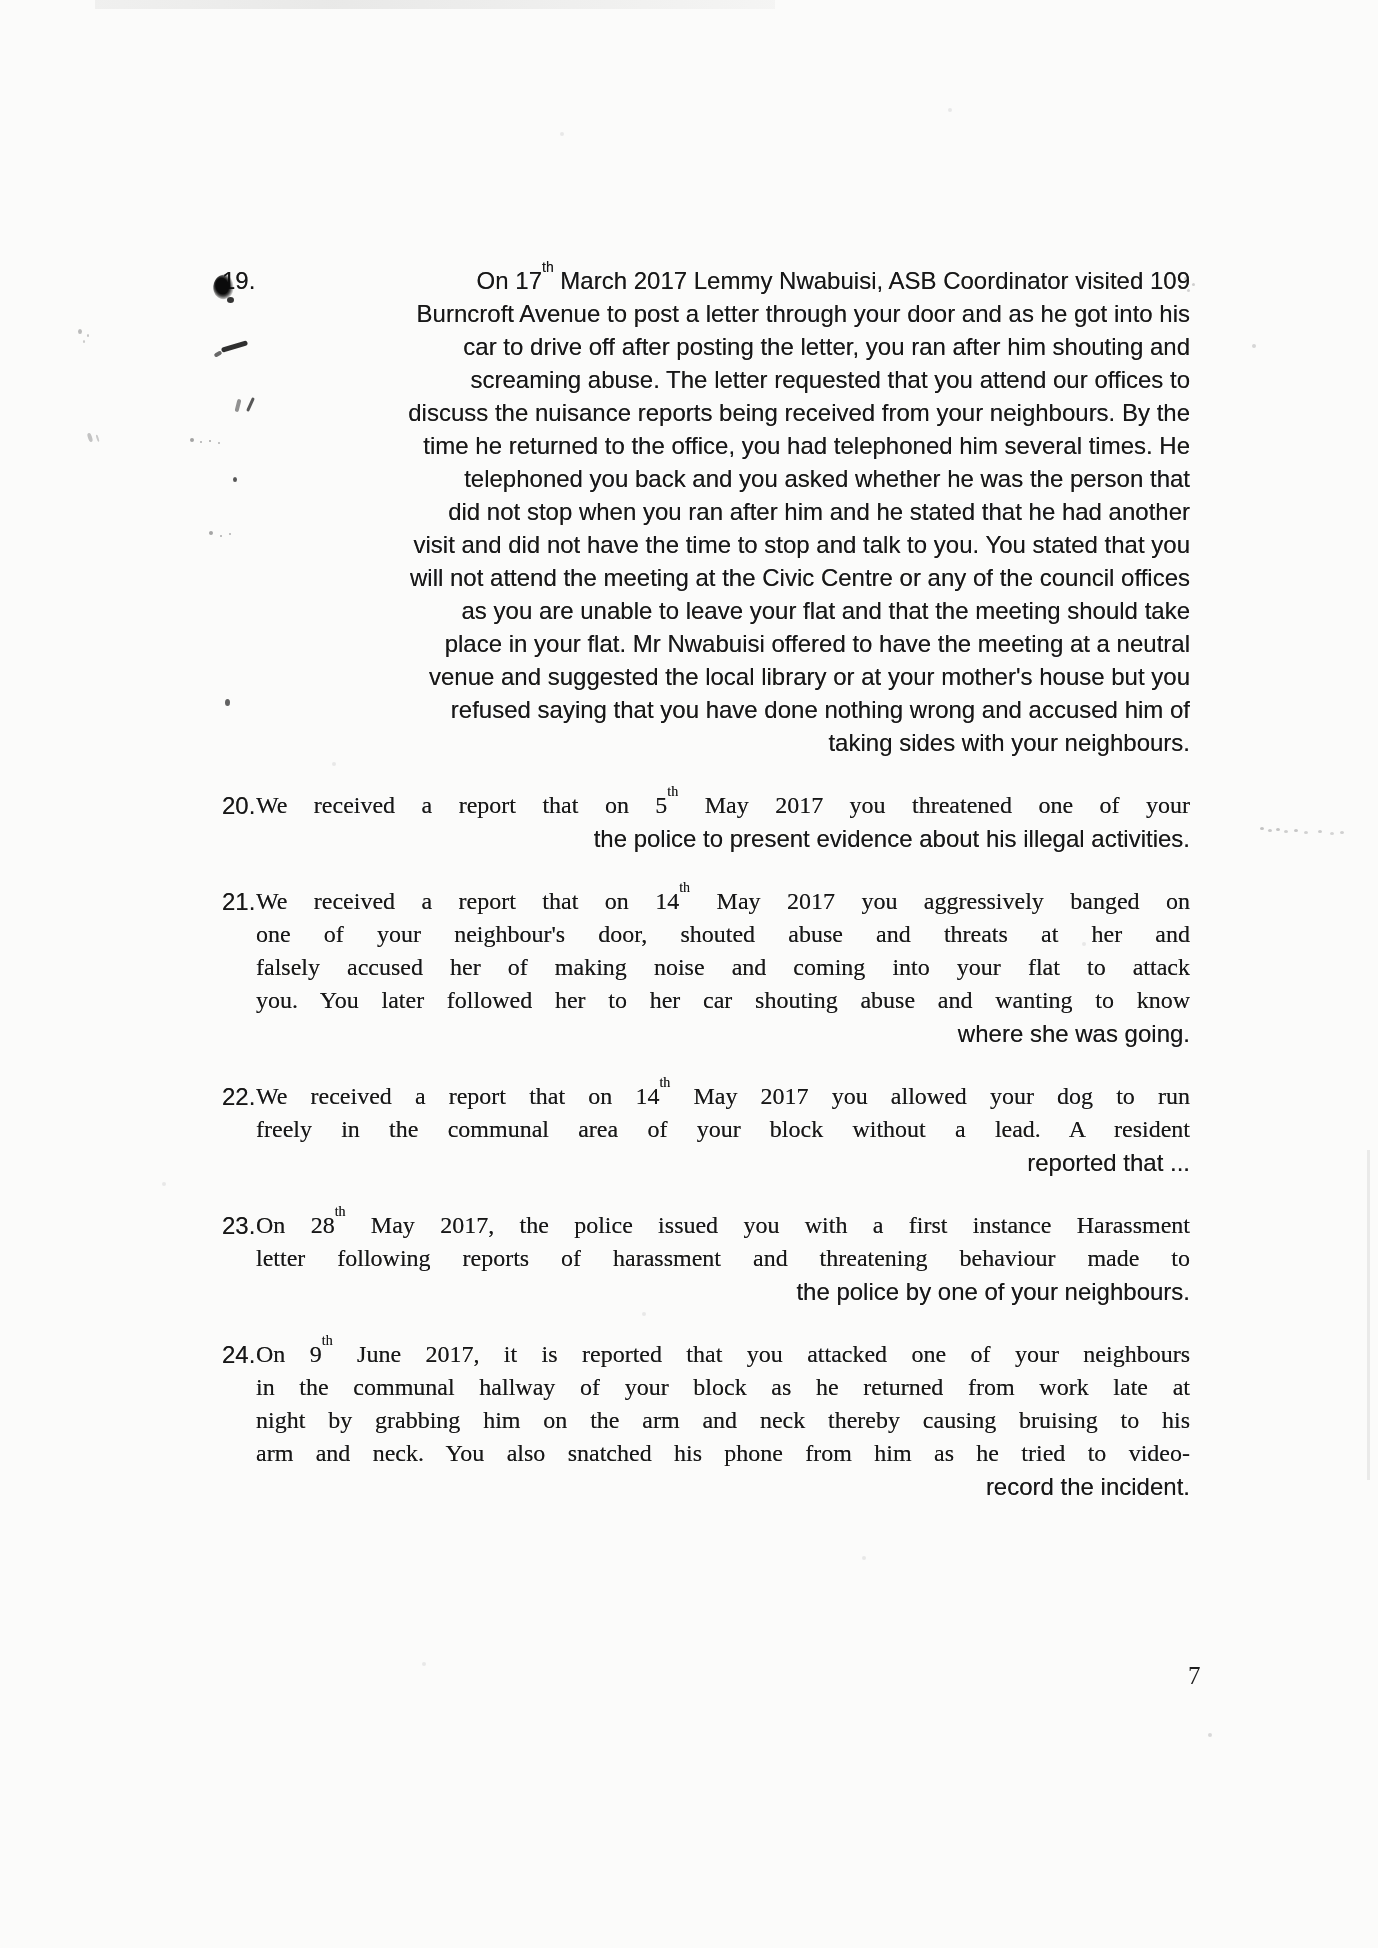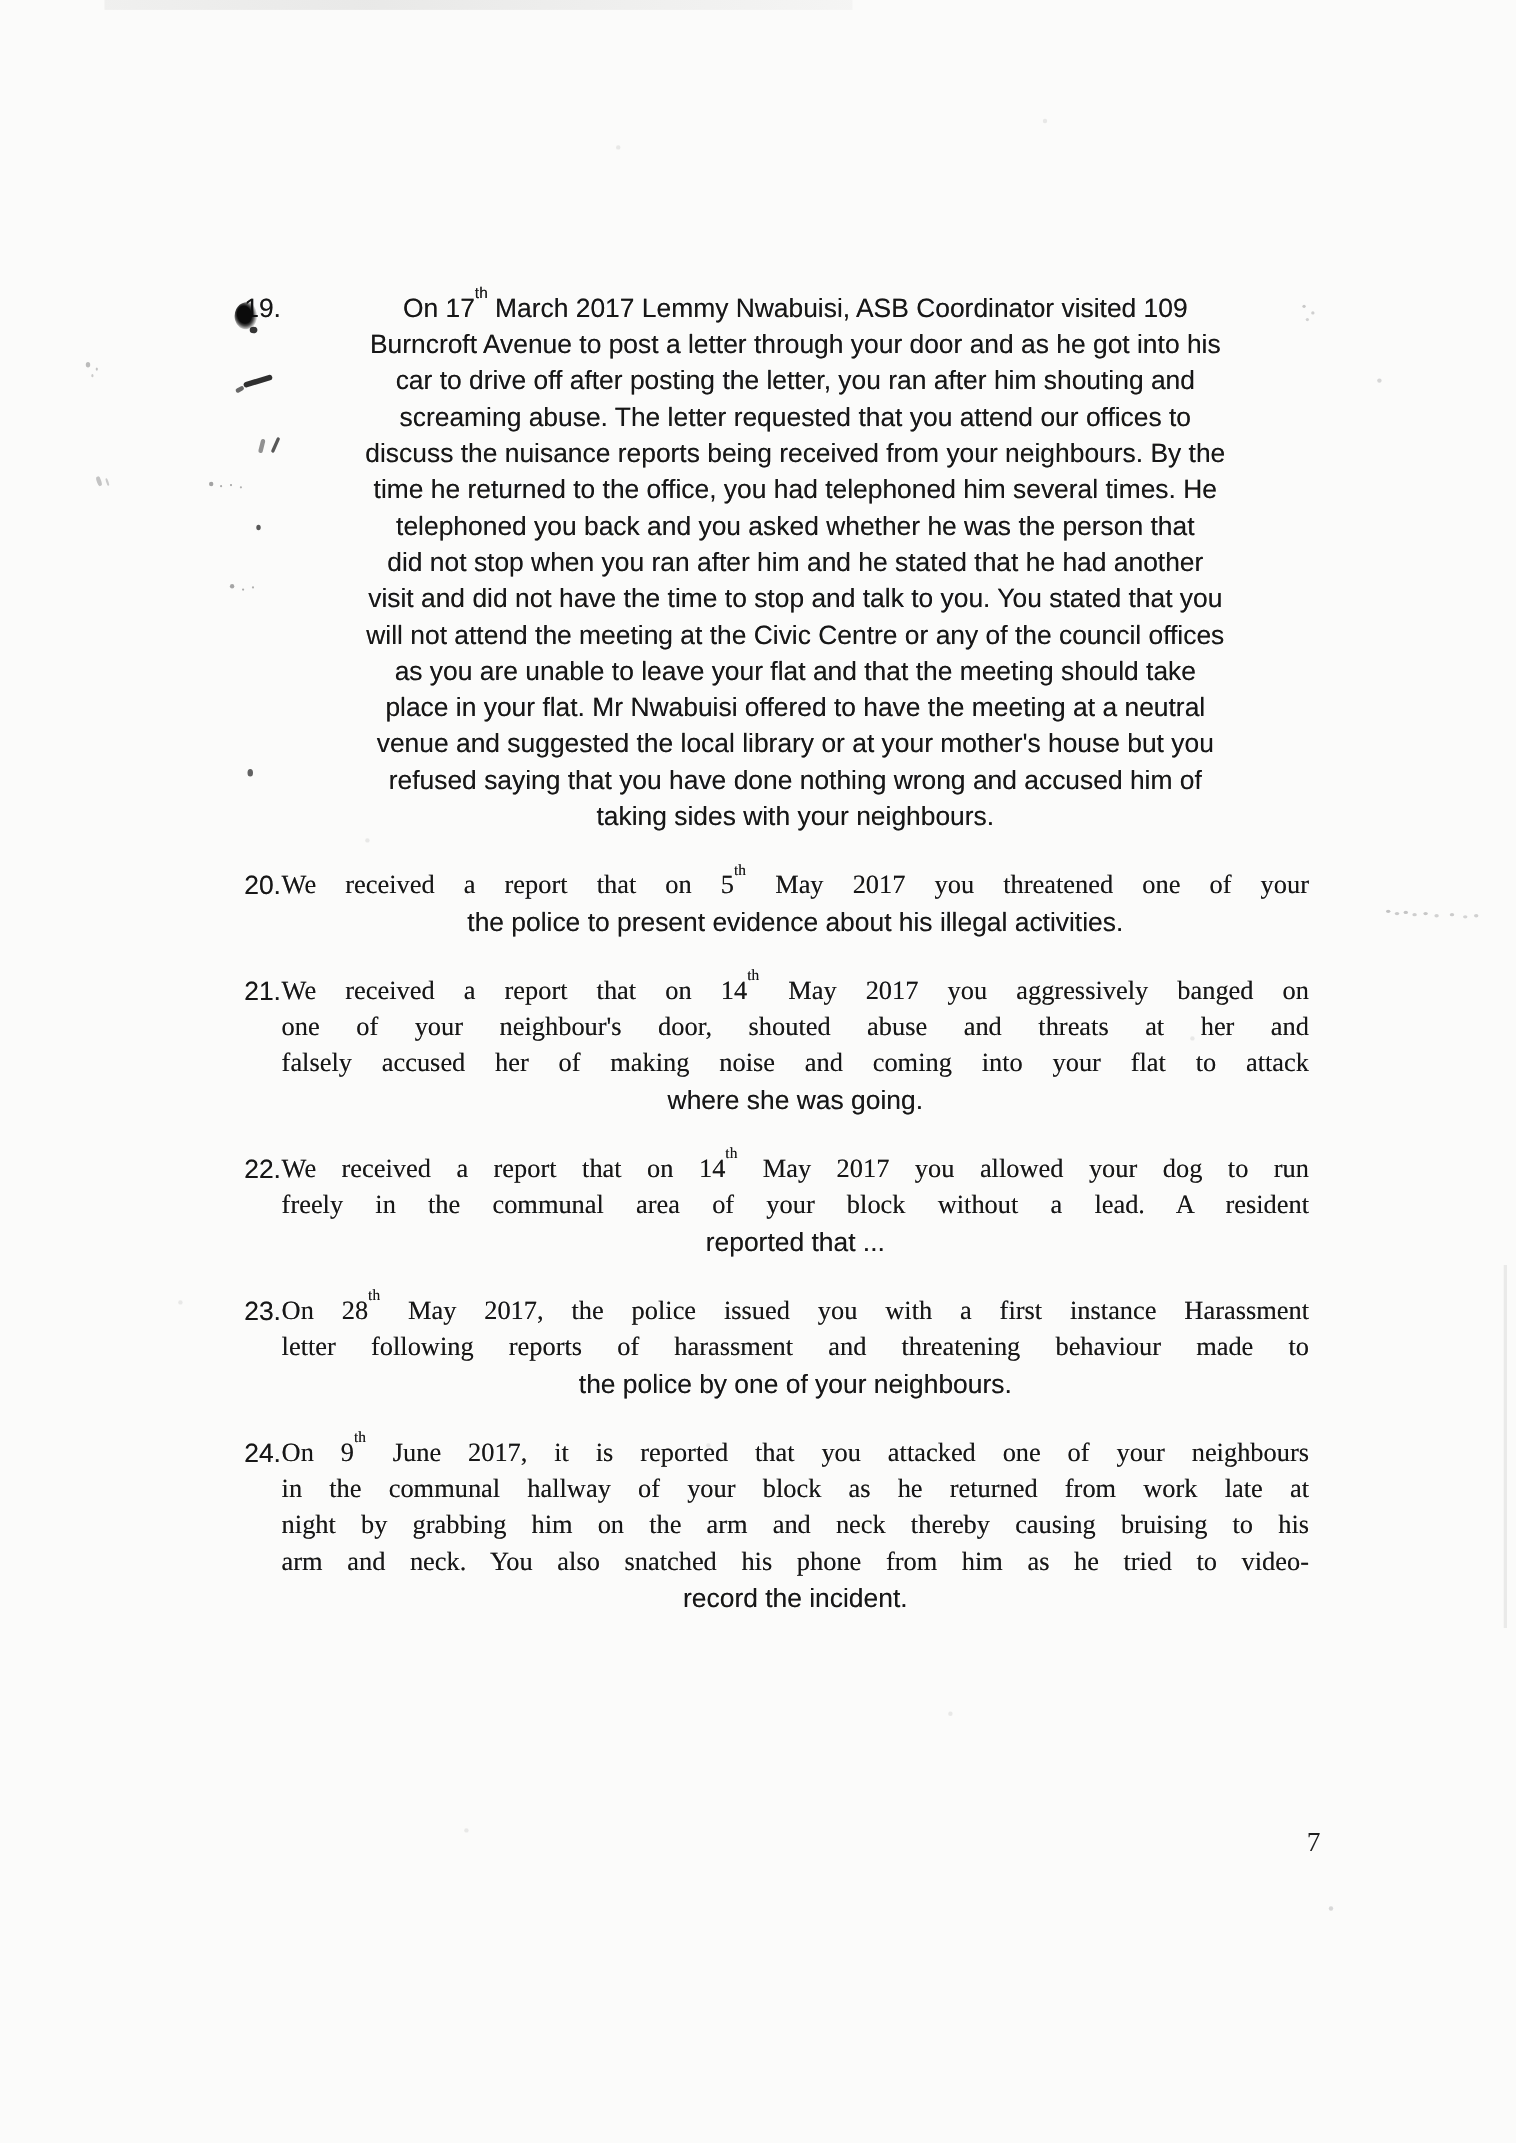--- a/index.html
+++ b/index.html
@@ -21,21 +21,21 @@
     position:absolute;left:1367px;top:1150px;width:3px;height:330px;
     background:#e3e3e1;opacity:.7;
   }
   .content{
     position:absolute;left:222px;top:264px;width:968px;
     font-size:24px;line-height:33px;
     text-shadow:0 0 0.3px rgba(0,0,0,.55);
   }
   .para{position:relative;padding-left:34px;margin-bottom:30px;}
   .num{position:absolute;left:0;top:0;}
-  .line{text-align:center;}
+  .line{text-align:right;}
   .line.j{text-align:justify;text-align-last:justify;font-family:Liberation Serif, serif;}
   sup.ord{font-size:14px;position:relative;top:-8px;line-height:0;}
   .pageno{
     position:absolute;left:1188px;top:1662px;
     font-family:"Liberation Serif","DejaVu Serif",serif;
     font-size:25px;color:#1e1e1e;
   }
   
   .art{position:absolute;pointer-events:none;}
   .blob{
@@ -98,20 +98,21 @@
     <span class="num">20.</span>
     <div class="line j"><span>We received a report that on 5</span><sup class="ord">th</sup><span> May 2017 you threatened one of your</span></div>
     <div class="line">the police to present evidence about his illegal activities.</div>
   </div>
 
   <div class="para">
     <span class="num">21.</span>
     <div class="line j"><span>We received a report that on 14</span><sup class="ord">th</sup><span> May 2017 you aggressively banged on</span></div>
     <div class="line j">one of your neighbour's door, shouted abuse and threats at her and</div>
     <div class="line j">falsely accused her of making noise and coming into your flat to attack</div>
+    <div class="line j">you. You later followed her to her car shouting abuse and wanting to know</div>
     <div class="line">where she was going.</div>
   </div>
 
   <div class="para">
     <span class="num">22.</span>
     <div class="line j"><span>We received a report that on 14</span><sup class="ord">th</sup><span> May 2017 you allowed your dog to run</span></div>
     <div class="line j">freely in the communal area of your block without a lead. A resident</div>
     <div class="line">reported that ...</div>
   </div>
 

